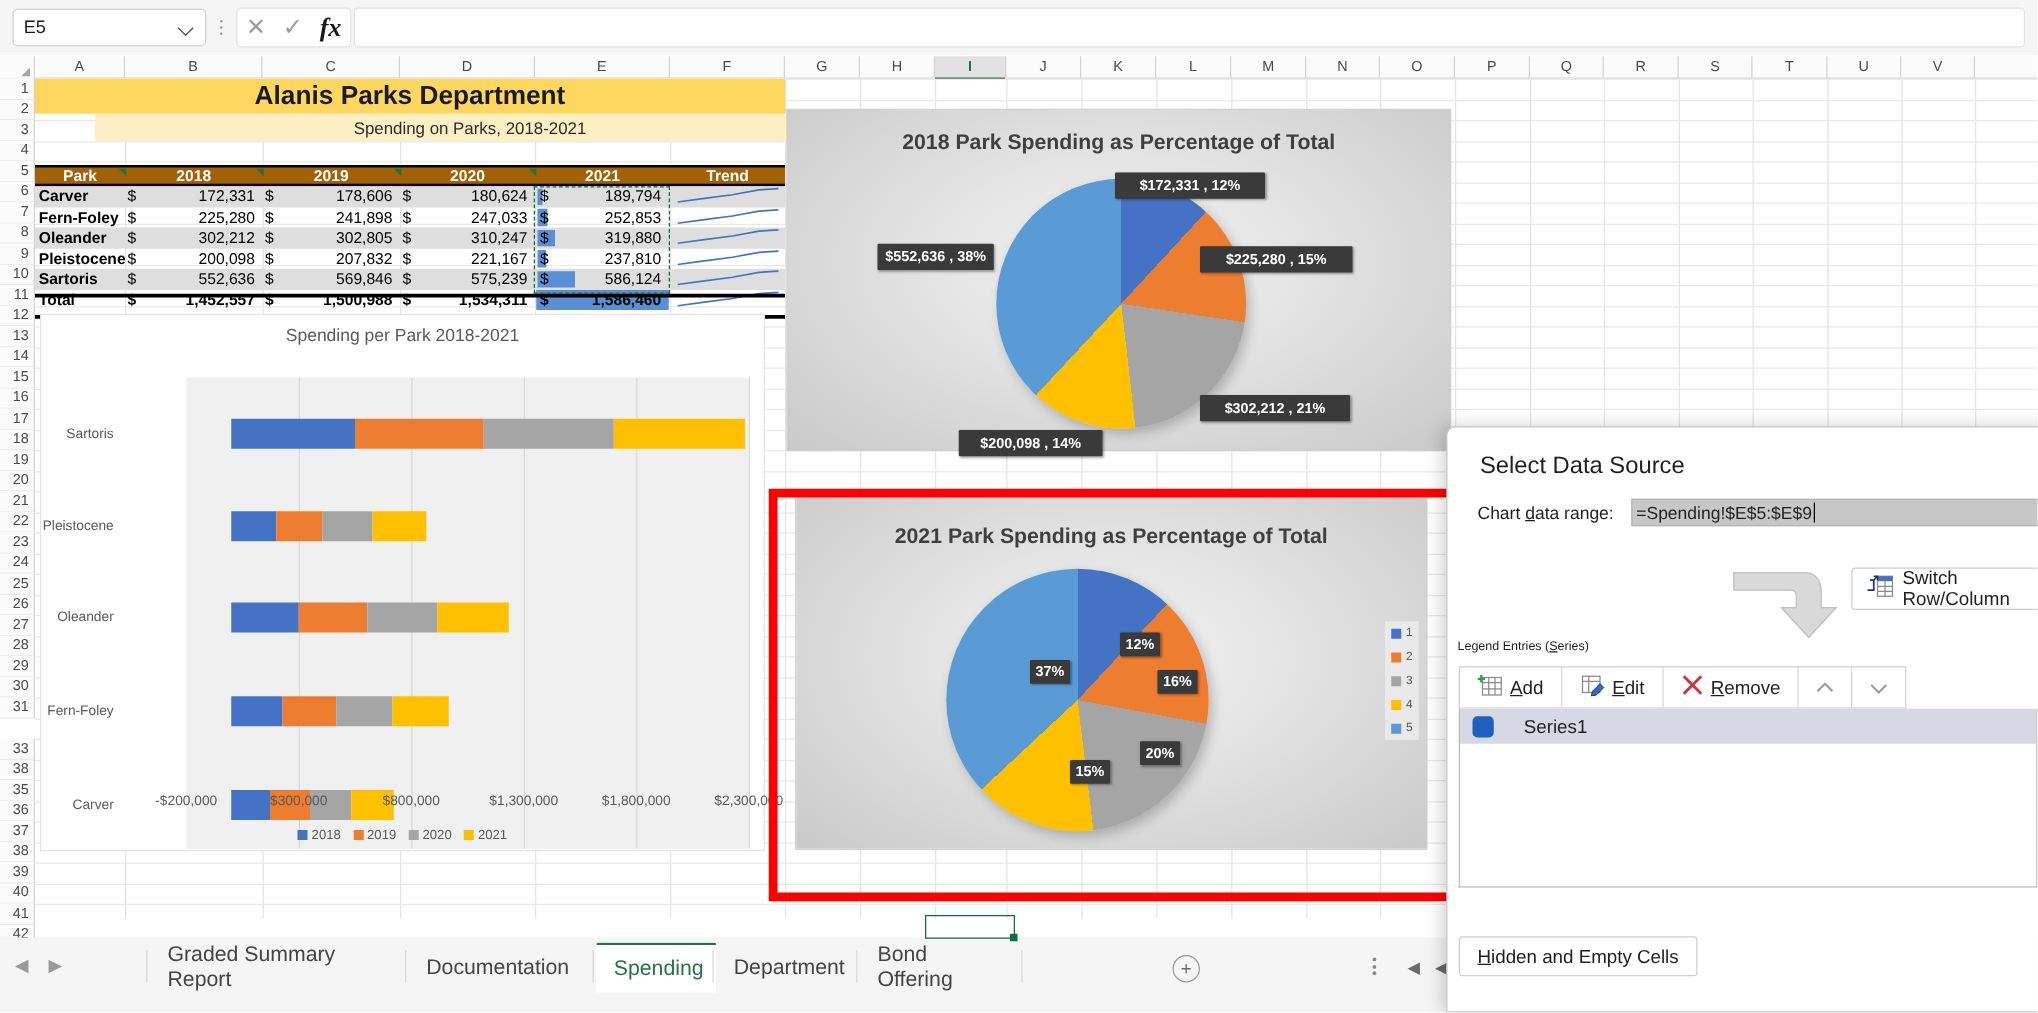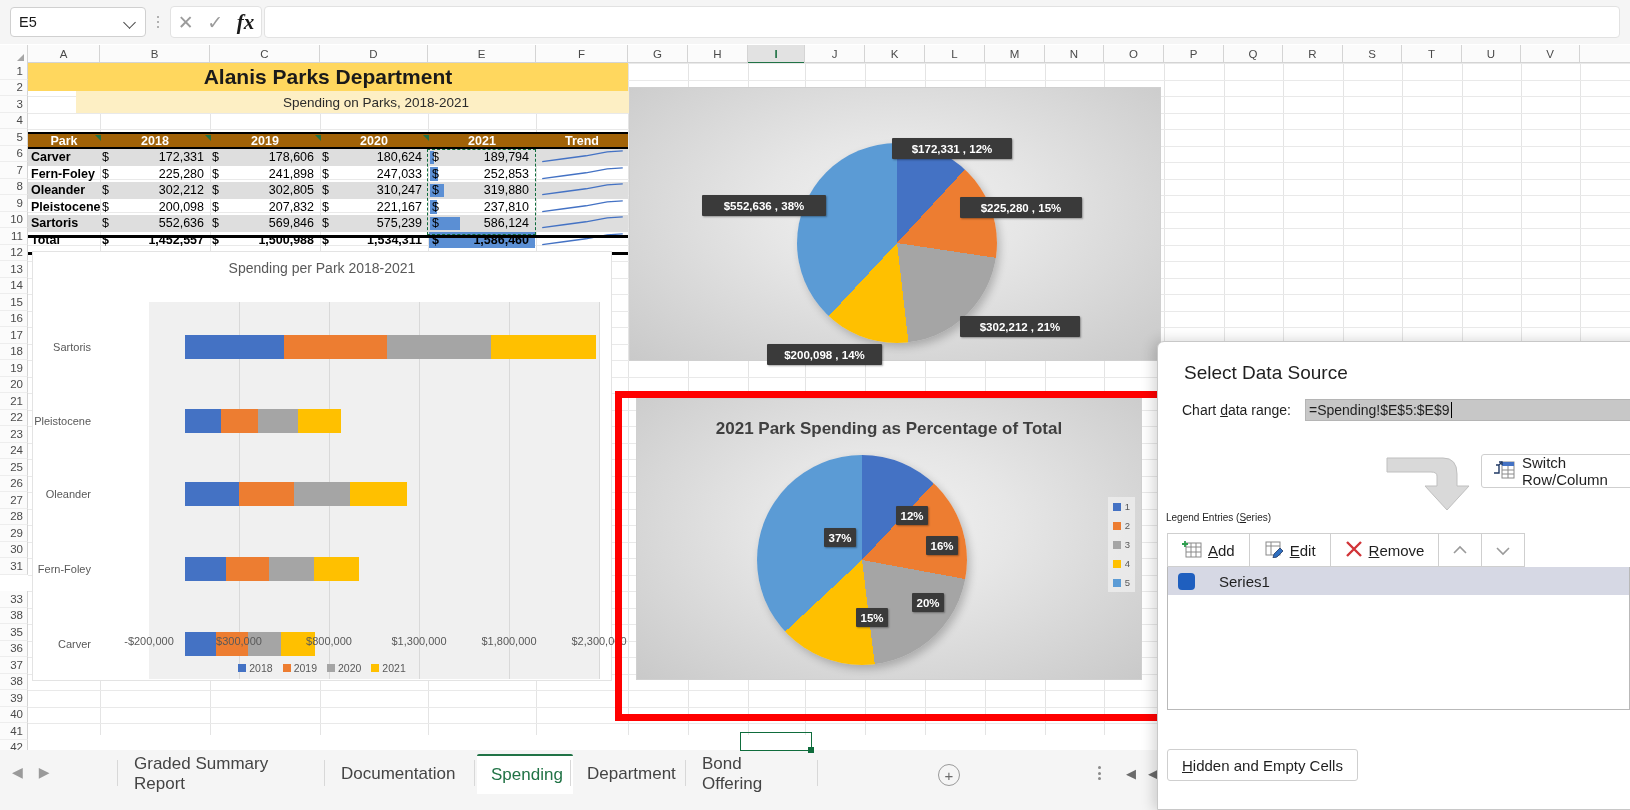--- a/index.html
+++ b/index.html
@@ -9,21 +9,21 @@
     overflow: hidden; background: #ffffff;
   }
   #app { position: relative; width: 1630px; height: 810px; }
 
   
   .formula-bar {
     position: absolute; left: 0; top: 0; width: 1630px; height: 44px;
     background: #f5f5f5; display: flex; align-items: center;
   }
   .name-box {
-    margin-left: 10px; width: 136px; height: 30px;
+    margin-left: 10px; width: 155px; height: 30px;
     background: #fff; border: 1px solid #d0d0d0; border-radius: 4px;
     display: flex; align-items: center; padding: 0 8px;
     font-size: 14.5px; color: #1a1a1a;
   }
   .name-box .nbtext { flex: 1; }
   .chev { width: 13px; height: 13px; position: relative; }
   .chev::before {
     content: ""; position: absolute; left: 1px; top: 2px;
     width: 8px; height: 8px;
     border-right: 1.5px solid #444; border-bottom: 1.5px solid #444;
@@ -673,27 +673,28 @@
         </div>
       <div class="bc-legend" id="bc-legend">
           <span><i class="lmark" style="background:#4472c4"></i>2018</span>
           <span><i class="lmark" style="background:#ed7d31"></i>2019</span>
           <span><i class="lmark" style="background:#a5a5a5"></i>2020</span>
           <span><i class="lmark" style="background:#ffc000"></i>2021</span>
         </div>
     </div>
 
     <div class="piechart" style="left:602px;top:25px;width:530px;height:272px;">
+      <div class="pc-title" style="top:16px;font-size:17px;">2018 Park Spending as Percentage of Total</div>
       <div class="pc-circle" id="pie2018" style="left: 167px; top: 55px; width: 200px; height: 200px; background: conic-gradient(rgb(68, 114, 196) 0%, rgb(68, 114, 196) 11.864%, rgb(237, 125, 49) 11.864%, rgb(237, 125, 49) 27.3732%, rgb(165, 165, 165) 27.3732%, rgb(165, 165, 165) 48.1787%, rgb(255, 192, 0) 48.1787%, rgb(255, 192, 0) 61.9543%, rgb(91, 155, 213) 61.9543%, rgb(91, 155, 213) 100%); box-shadow: rgba(0, 0, 0, 0.22) 3px 4px 9px;"></div>
       <div id="pie2018-labels">
           <div class="plabel" style="left:262px;top:50px;width:120px;height:21px;font-size:11.5px;">$172,331 , 12%</div>
           <div class="plabel" style="left:330px;top:109px;width:122px;height:21px;font-size:11.5px;">$225,280 , 15%</div>
           <div class="plabel" style="left:330px;top:228px;width:120px;height:21px;font-size:11.5px;">$302,212 , 21%</div>
           <div class="plabel" style="left:137px;top:256px;width:115px;height:21px;font-size:11.5px;">$200,098 , 14%</div>
-          <div class="plabel" style="left:72px;top:107px;width:124px;height:21px;font-size:11.5px;">$552,636 , 38%</div>
+          <div class="plabel" style="left:72px;top:107px;width:93px;height:21px;font-size:11.5px;">$552,636 , 38%</div>
         </div>
     </div>
 
     <div class="piechart" style="left:609px;top:336px;width:504px;height:280px;">
       <div class="pc-title" style="top:20px;font-size:17px;">2021 Park Spending as Percentage of Total</div>
       <div class="pc-circle" id="pie2021" style="left: 120px; top: 56px; width: 210px; height: 210px; background: conic-gradient(rgb(68, 114, 196) 0%, rgb(68, 114, 196) 11.9634%, rgb(237, 125, 49) 11.9634%, rgb(237, 125, 49) 27.9015%, rgb(165, 165, 165) 27.9015%, rgb(165, 165, 165) 48.0647%, rgb(255, 192, 0) 48.0647%, rgb(255, 192, 0) 63.0546%, rgb(91, 155, 213) 63.0546%, rgb(91, 155, 213) 100%); box-shadow: rgba(0, 0, 0, 0.22) 3px 4px 9px;"></div>
       <div id="pie2021-labels">
           <div class="plabel" style="left:259px;top:107px;width:32px;height:19px;font-size:11.5px;">12%</div>
           <div class="plabel" style="left:289px;top:137px;width:32px;height:19px;font-size:11.5px;">16%</div>
           <div class="plabel" style="left:275px;top:194px;width:32px;height:19px;font-size:11.5px;">20%</div>

